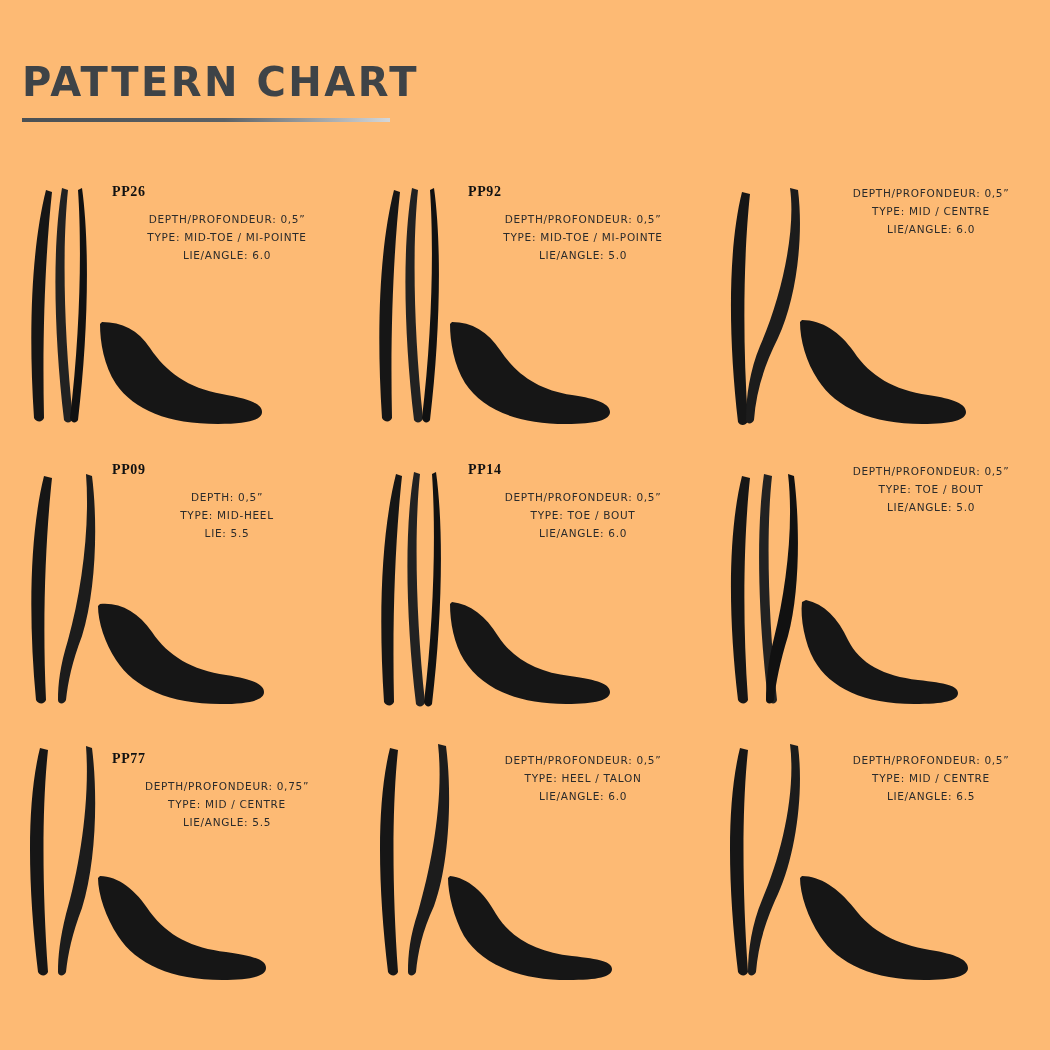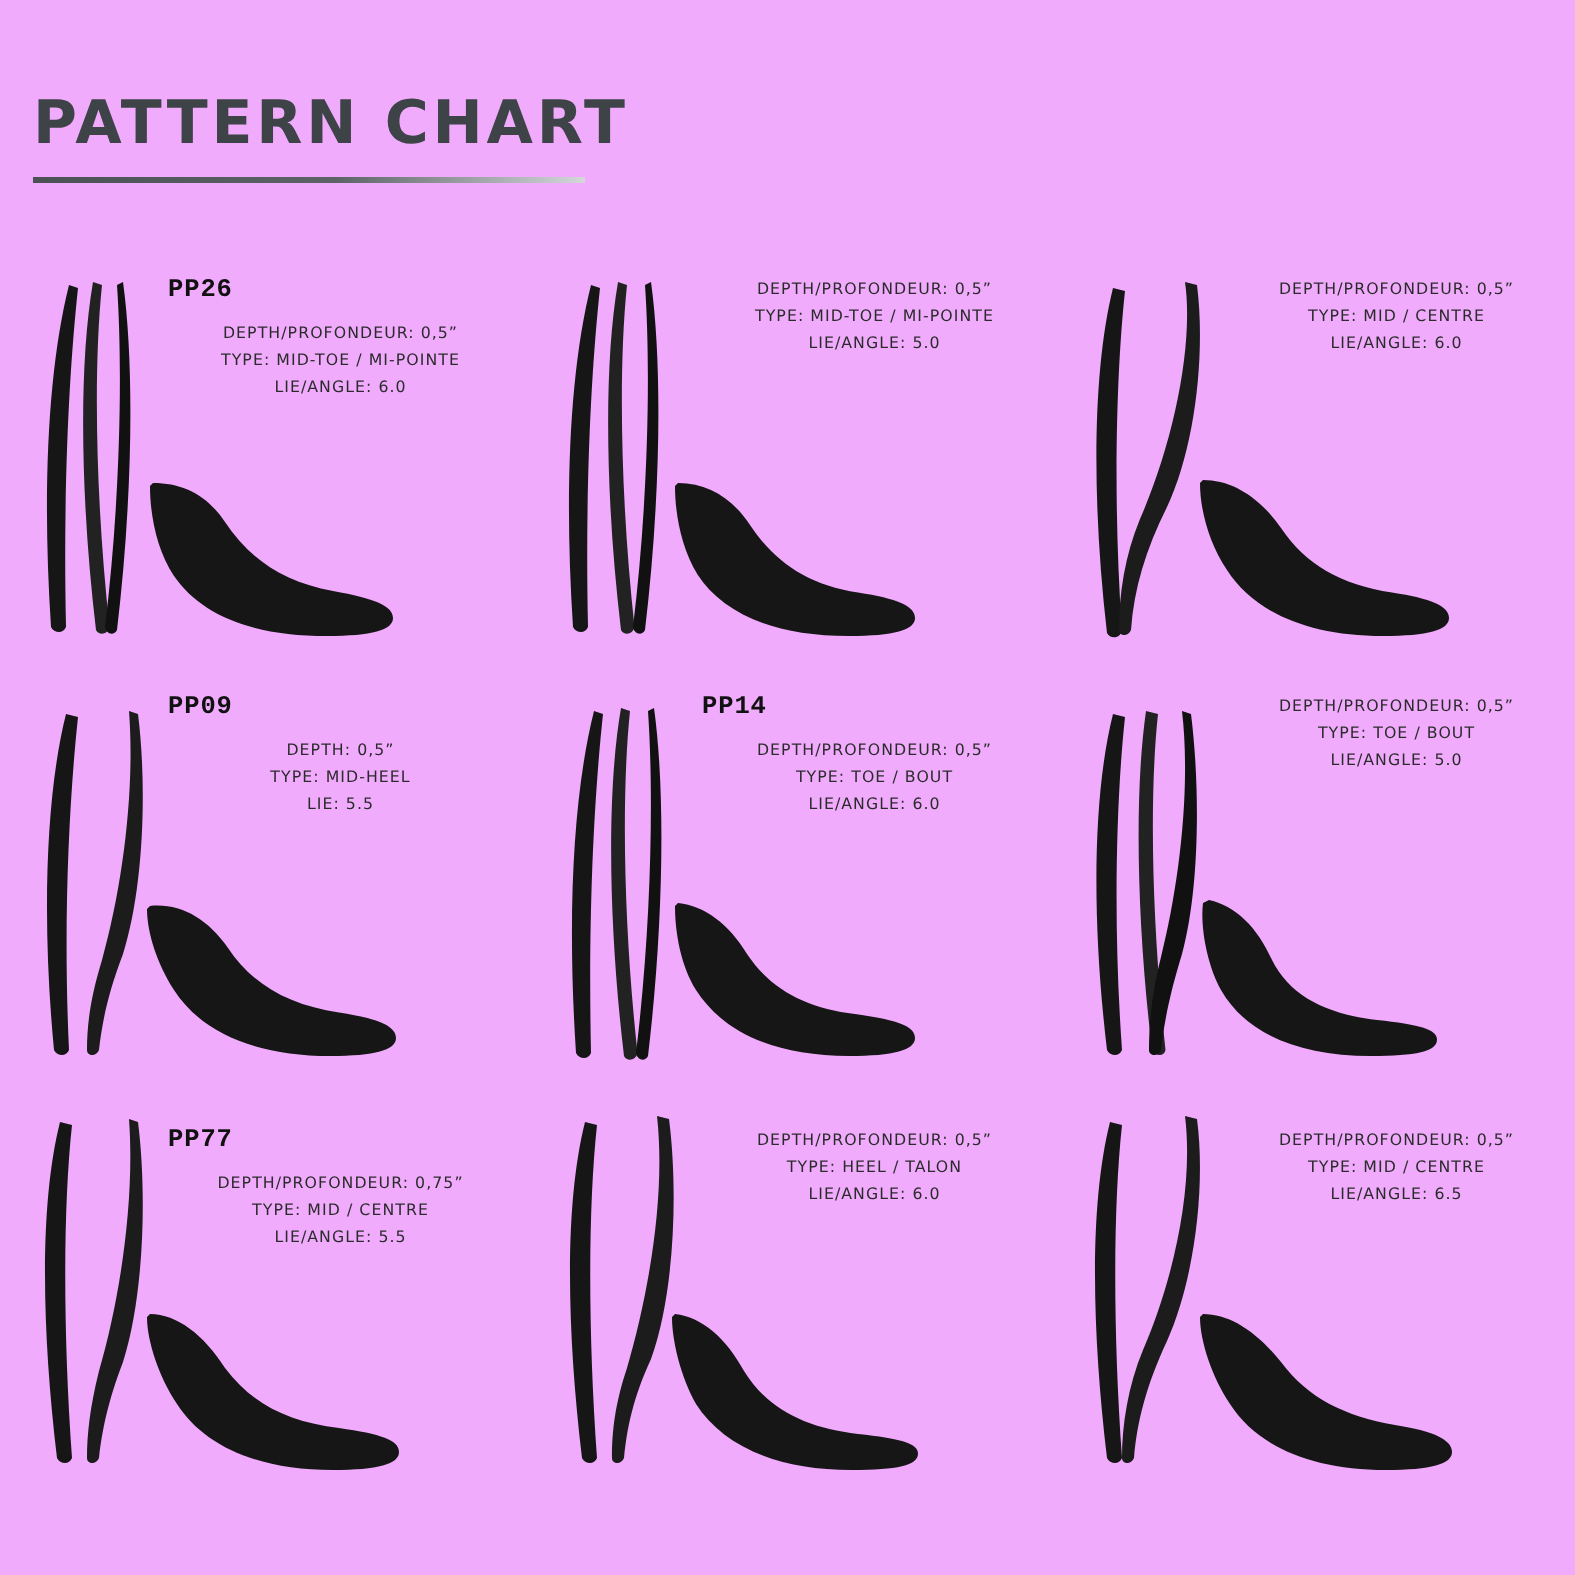--- a/index.html
+++ b/index.html
@@ -12,21 +12,21 @@
     height: 1050px;
     font-family: "Liberation Sans", sans-serif;
     color: #1a1a1a;
     position: relative;
     overflow: hidden;
   }
 
   .page {
     position: absolute;
     inset: 0;
-    background: #f0abfc;
+    background: #fdba74;
   }
 
   
   .header {
     position: absolute;
     left: 22px;
     top: 62px;
     width: 1006px;
   }
   .header-title {
@@ -60,23 +60,23 @@
   }
 
   
   .info {
     position: absolute;
     left: 112px;
     top: 16px;
     width: 230px;
   }
   .pattern-code {
-    font-family: Liberation Mono, monospace;
+    font-family: Liberation Serif, serif;
     font-weight: bold;
-    font-size: 17px;
+    font-size: 14px;
     letter-spacing: 0.6px;
     color: #111;
     margin-bottom: 10px;
   }
   .spec {
     font-family: "DejaVu Sans", sans-serif;
     font-size: 10.5px;
     letter-spacing: 0.7px;
     color: #2b2b2b;
     line-height: 1.72;
@@ -156,20 +156,21 @@
           <path d="M50 2 C40 60 42 150 52 234 C54 238 60 237 61 232 C52 150 50 62 56 4 Z" fill="#222"></path>
           <path d="M72 2 C80 60 78 150 68 234 C66 238 61 237 60 232 C70 150 72 62 68 4 Z" fill="#111"></path>
         </svg>
       </div>
       <div class="side-view">
         <svg viewBox="0 0 248 112" width="248" height="112" aria-hidden="true">
           <path d="M6 4 C26 4 42 14 54 32 C70 56 92 72 126 77 C152 81 164 86 164 94 C164 102 150 106 120 106 C70 106 36 91 19 65 C8 47 4 24 4 6 Z" fill="#161616"></path>
         </svg>
       </div>
       <div class="info">
+        <div class="pattern-code">PP92</div>
         <div class="spec">DEPTH/PROFONDEUR: 0,5”</div>
         <div class="spec">TYPE: MID-TOE / MI-POINTE</div>
         <div class="spec">LIE/ANGLE: 5.0</div>
       </div>
     </div>
 
     <div class="cell r1 c3">
       <div class="front-view">
         <svg viewBox="0 0 104 240" width="104" height="240" aria-hidden="true">
           <path d="M30 6 C16 62 16 150 26 236 C28 240 34 240 36 235 C30 150 32 64 38 8 Z" fill="#161616"></path>

